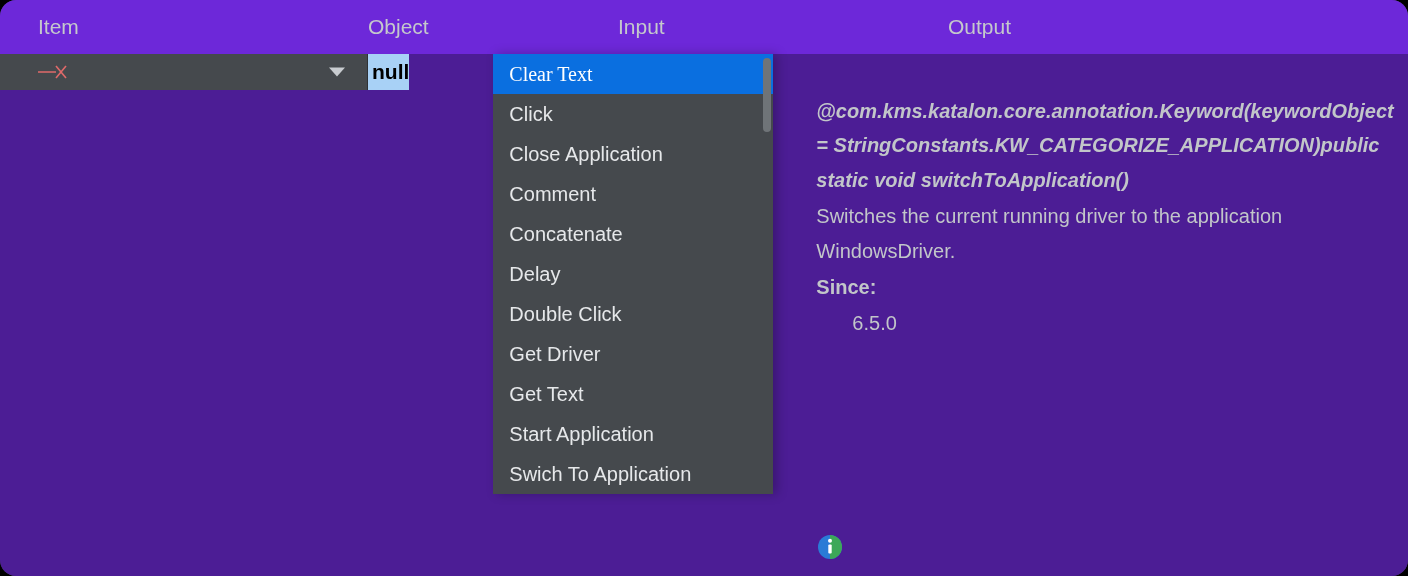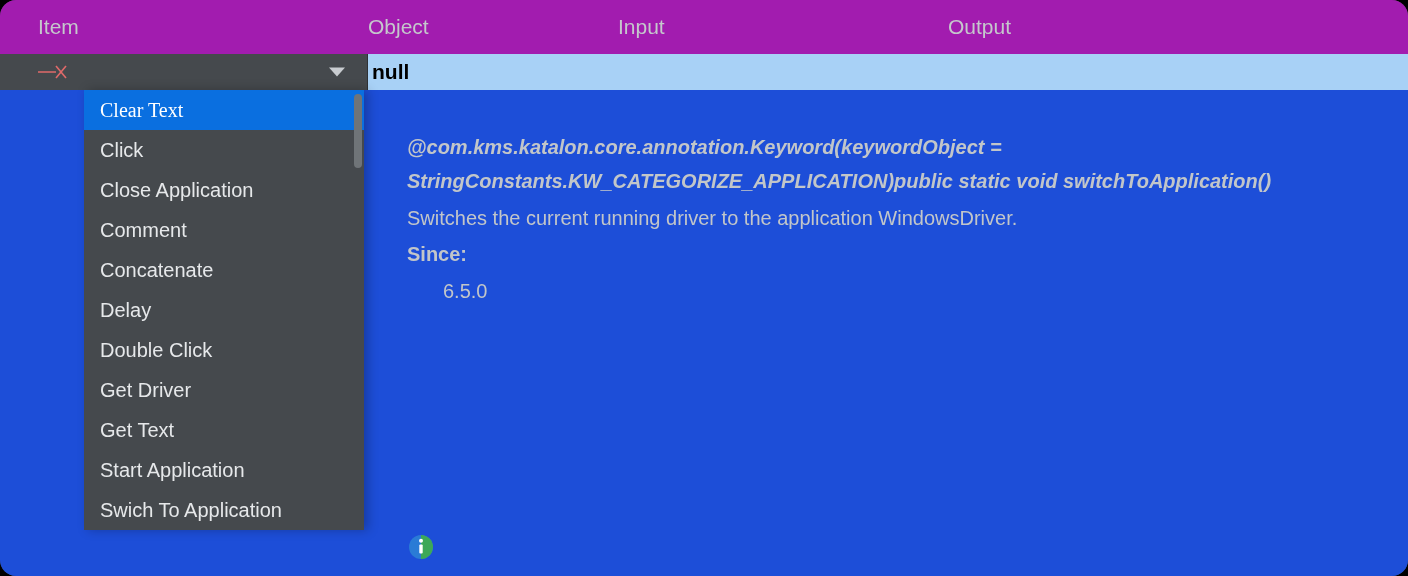--- a/index.html
+++ b/index.html
@@ -19,39 +19,38 @@
       height: 100%;
       background: #3a3e42;
       border-radius: 16px;
       overflow: hidden;
       display: flex;
       flex-direction: column;
     }
     .header-row {
       display: flex;
       height: 54px;
-      background: #a21caf;
+      background: #6d28d9;
       padding-left: 38px;
       align-items: center;
     }
     .header-col {
       color: #c5c8cc;
       font-size: 21px;
       font-weight: 400;
     }
     .header-col.item { width: 330px; }
     .header-col.object { width: 250px; }
     .header-col.input { width: 330px; }
     .header-col.output { flex: 1; }
 
     .main-area {
       flex: 1;
       display: flex;
-      flex-direction: column;
-      background: #1d4ed8;
+      background: #4c1d95;
     }
 
     .selected-row {
       display: flex;
       height: 36px;
       background: #a8d1f6;
       align-items: stretch;
       position: relative;
     }
     .selected-row-cell-item {

